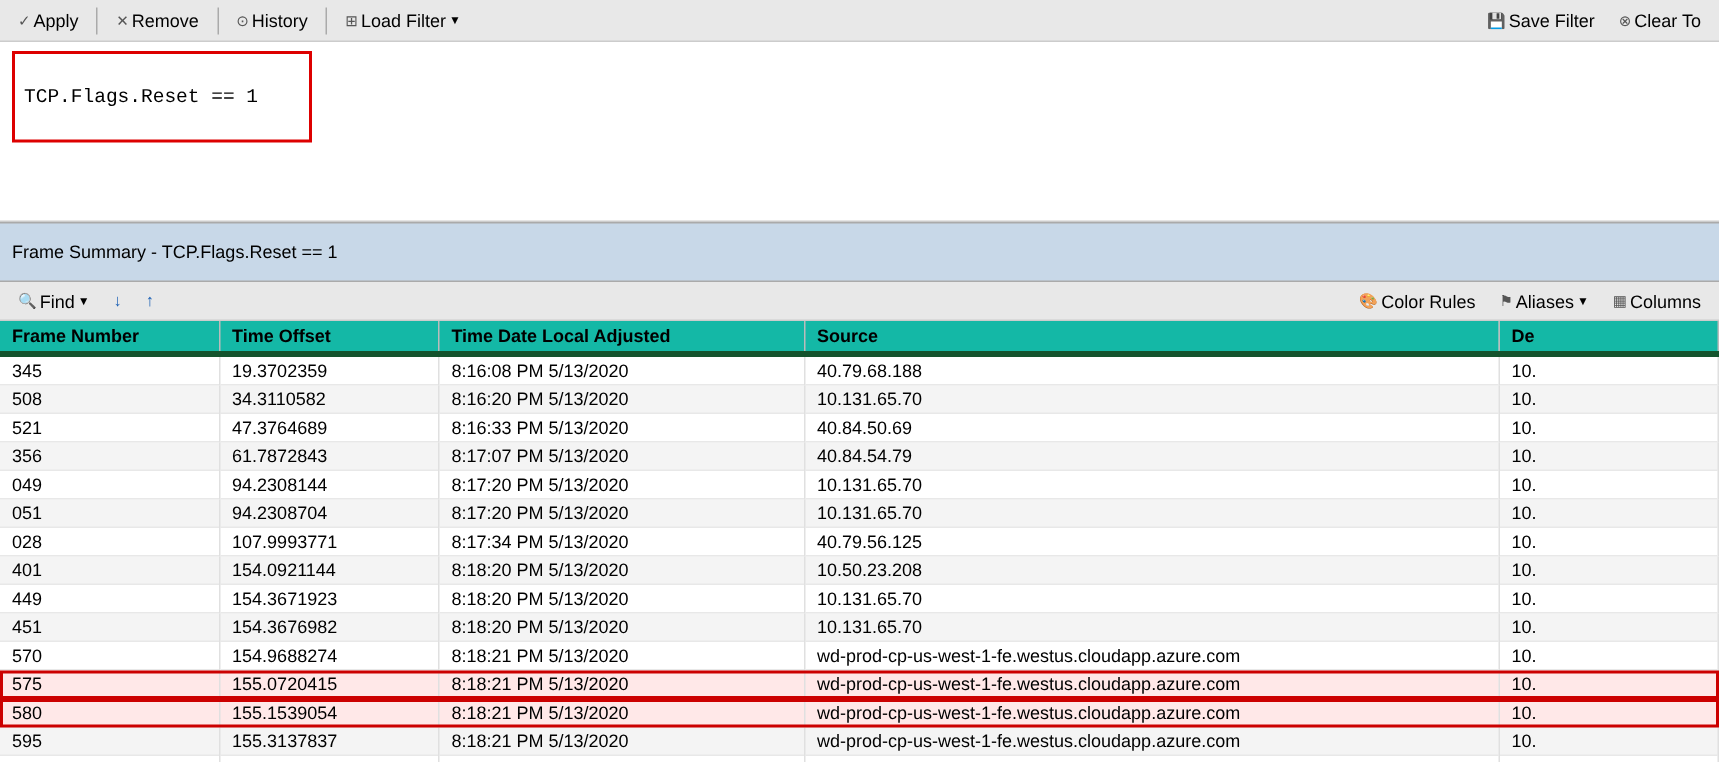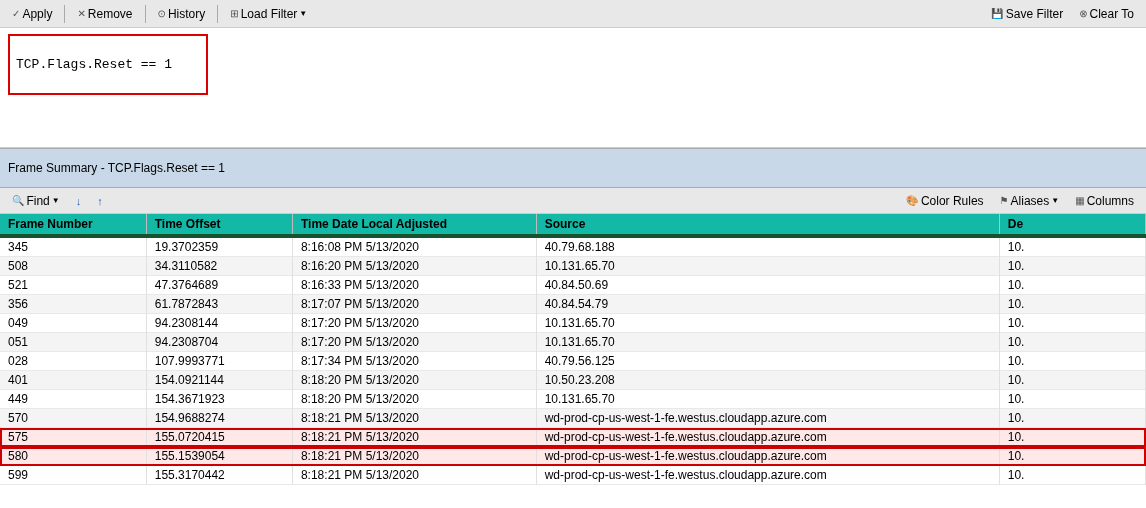--- a/index.html
+++ b/index.html
@@ -307,20 +307,27 @@
           <td>10.</td>
         </tr>
         <tr>
           <td>449</td>
           <td>154.3671923</td>
           <td>8:18:20 PM 5/13/2020</td>
           <td>10.131.65.70</td>
           <td>10.</td>
         </tr>
         <tr>
+          <td>451</td>
+          <td>154.3676982</td>
+          <td>8:18:20 PM 5/13/2020</td>
+          <td>10.131.65.70</td>
+          <td>10.</td>
+        </tr>
+        <tr>
           <td>570</td>
           <td>154.9688274</td>
           <td>8:18:21 PM 5/13/2020</td>
           <td>wd-prod-cp-us-west-1-fe.westus.cloudapp.azure.com</td>
           <td>10.</td>
         </tr>
         <tr class="highlighted-row" style="outline: rgb(204, 0, 0) solid 2px; outline-offset: -2px;">
           <td>575</td>
           <td>155.0720415</td>
           <td>8:18:21 PM 5/13/2020</td>
@@ -328,20 +335,27 @@
           <td>10.</td>
         </tr>
         <tr class="highlighted-row" style="outline: rgb(204, 0, 0) solid 2px; outline-offset: -2px;">
           <td>580</td>
           <td>155.1539054</td>
           <td>8:18:21 PM 5/13/2020</td>
           <td>wd-prod-cp-us-west-1-fe.westus.cloudapp.azure.com</td>
           <td>10.</td>
         </tr>
         <tr>
+          <td>595</td>
+          <td>155.3137837</td>
+          <td>8:18:21 PM 5/13/2020</td>
+          <td>wd-prod-cp-us-west-1-fe.westus.cloudapp.azure.com</td>
+          <td>10.</td>
+        </tr>
+        <tr>
           <td>599</td>
           <td>155.3170442</td>
           <td>8:18:21 PM 5/13/2020</td>
           <td>wd-prod-cp-us-west-1-fe.westus.cloudapp.azure.com</td>
           <td>10.</td>
         </tr>
       </tbody>
   </table>
 </div>
 

